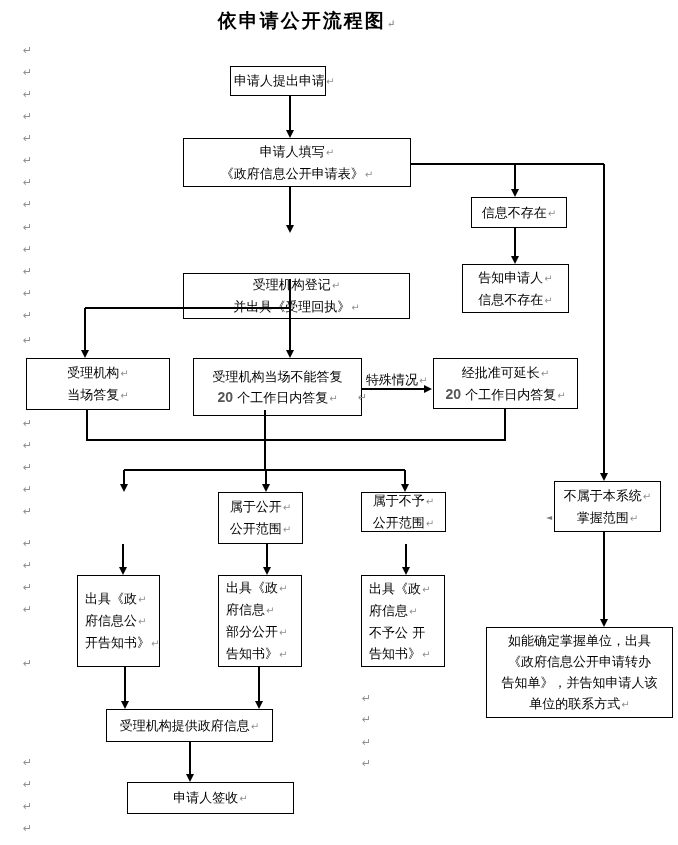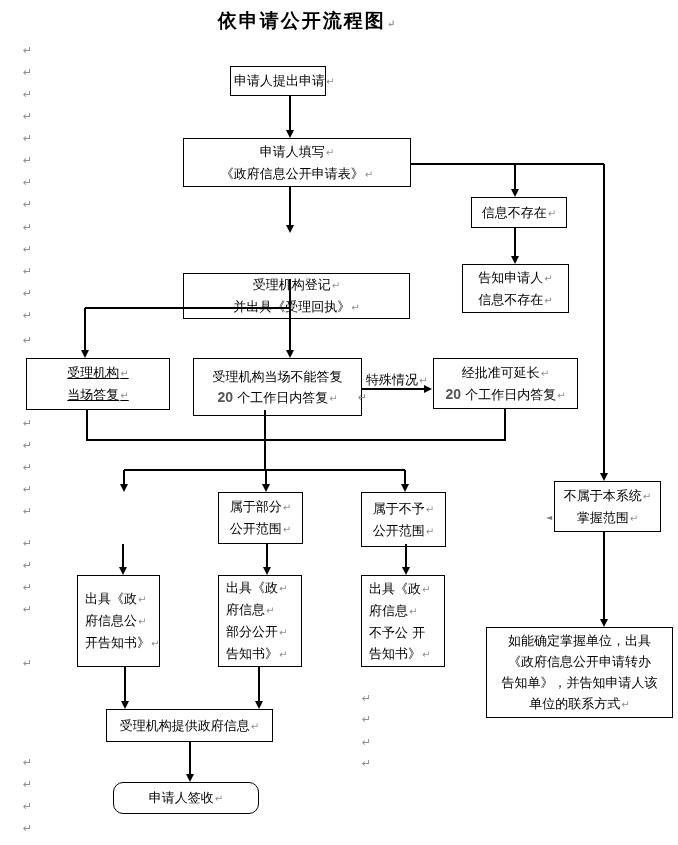--- a/index.html
+++ b/index.html
@@ -38,41 +38,41 @@
       <div class="line"><span class="seg-t">受理机构登记</span><span class="seg-cr">↵</span></div>
       <div class="line"><span class="seg-t">并出具《受理回执》</span><span class="seg-cr">↵</span></div>
     </div>
     <div class="box" style="left: 471px; top: 197px; width: 96px; height: 31px;">
       <div class="line"><span class="seg-t">信息不存在</span><span class="seg-cr">↵</span></div>
     </div>
     <div class="box" style="left: 462px; top: 264px; width: 107px; height: 49px;">
       <div class="line"><span class="seg-t">告知申请人</span><span class="seg-cr">↵</span></div>
       <div class="line"><span class="seg-t">信息不存在</span><span class="seg-cr">↵</span></div>
     </div>
-    <div class="box" style="left: 26px; top: 358px; width: 144px; height: 52px; text-decoration: underline;">
+    <div class="box" style="left: 26px; top: 358px; width: 144px; height: 52px;">
       <div class="line"><span class="seg-t">受理机构</span><span class="seg-cr">↵</span></div>
       <div class="line"><span class="seg-t">当场答复</span><span class="seg-cr">↵</span></div>
     </div>
     <div class="box" style="left: 193px; top: 358px; width: 169px; height: 58px;">
       <div class="line"><span class="seg-t">受理机构当场不能答复</span></div>
       <div class="line"><span class="seg-num">20</span><span class="seg-t"> 个工作日内答复</span><span class="seg-cr">↵</span></div>
     </div>
     <div class="box" style="left: 433px; top: 358px; width: 145px; height: 51px;">
       <div class="line"><span class="seg-t">经批准可延长</span><span class="seg-cr">↵</span></div>
       <div class="line"><span class="seg-num">20</span><span class="seg-t"> 个工作日内答复</span><span class="seg-cr">↵</span></div>
     </div>
     <div class="box" style="left: 554px; top: 481px; width: 107px; height: 51px;">
       <div class="line"><span class="seg-t">不属于本系统</span><span class="seg-cr">↵</span></div>
       <div class="line"><span class="seg-t">掌握范围</span><span class="seg-cr">↵</span></div>
     </div>
     <div class="box" style="left: 218px; top: 492px; width: 85px; height: 52px;">
-      <div class="line"><span class="seg-t">属于部分</span><span class="seg-cr">↵</span></div>
+      <div class="line"><span class="seg-t">属于公开</span><span class="seg-cr">↵</span></div>
       <div class="line"><span class="seg-t">公开范围</span><span class="seg-cr">↵</span></div>
     </div>
-    <div class="box" style="left: 361px; top: 492px; width: 85px; height: 55px;">
+    <div class="box" style="left: 361px; top: 492px; width: 85px; height: 40px;">
       <div class="line"><span class="seg-t">属于不予</span><span class="seg-cr">↵</span></div>
       <div class="line"><span class="seg-t">公开范围</span><span class="seg-cr">↵</span></div>
     </div>
     <div class="box left" style="left: 77px; top: 575px; width: 83px; height: 92px;">
       <div class="line"><span class="seg-t">出具《政</span><span class="seg-cr">↵</span></div>
       <div class="line"><span class="seg-t">府信息公</span><span class="seg-cr">↵</span></div>
       <div class="line"><span class="seg-t">开告知书》</span><span class="seg-cr">↵</span></div>
     </div>
     <div class="box left" style="left: 218px; top: 575px; width: 84px; height: 92px;">
       <div class="line"><span class="seg-t">出具《政</span><span class="seg-cr">↵</span></div>
@@ -82,21 +82,21 @@
     </div>
     <div class="box left" style="left: 361px; top: 575px; width: 84px; height: 92px;">
       <div class="line"><span class="seg-t">出具《政</span><span class="seg-cr">↵</span></div>
       <div class="line"><span class="seg-t">府信息</span><span class="seg-cr">↵</span></div>
       <div class="line"><span class="seg-t">不予公 开</span></div>
       <div class="line"><span class="seg-t">告知书》</span><span class="seg-cr">↵</span></div>
     </div>
     <div class="box" style="left: 106px; top: 709px; width: 167px; height: 33px;">
       <div class="line"><span class="seg-t">受理机构提供政府信息</span><span class="seg-cr">↵</span></div>
     </div>
-    <div class="box" style="left: 113px; top: 782px; width: 146px; height: 32px; border-radius: 10px;">
+    <div class="box" style="left: 127px; top: 782px; width: 167px; height: 32px;">
       <div class="line"><span class="seg-t">申请人签收</span><span class="seg-cr">↵</span></div>
     </div>
     <div class="box" style="left: 486px; top: 627px; width: 187px; height: 91px;">
       <div class="line"><span class="seg-t">如能确定掌握单位，出具</span></div>
       <div class="line"><span class="seg-t">《政府信息公开申请转办</span></div>
       <div class="line"><span class="seg-t">告知单》，并告知申请人该</span></div>
       <div class="line"><span class="seg-t">单位的联系方式</span><span class="seg-cr">↵</span></div>
     </div>
     <div class="vline" style="left: 289.25px; top: 96px; width: 1.5px; height: 35px;"></div>
     <div class="arrow-down" style="left: 286px; top: 130px;"></div>

